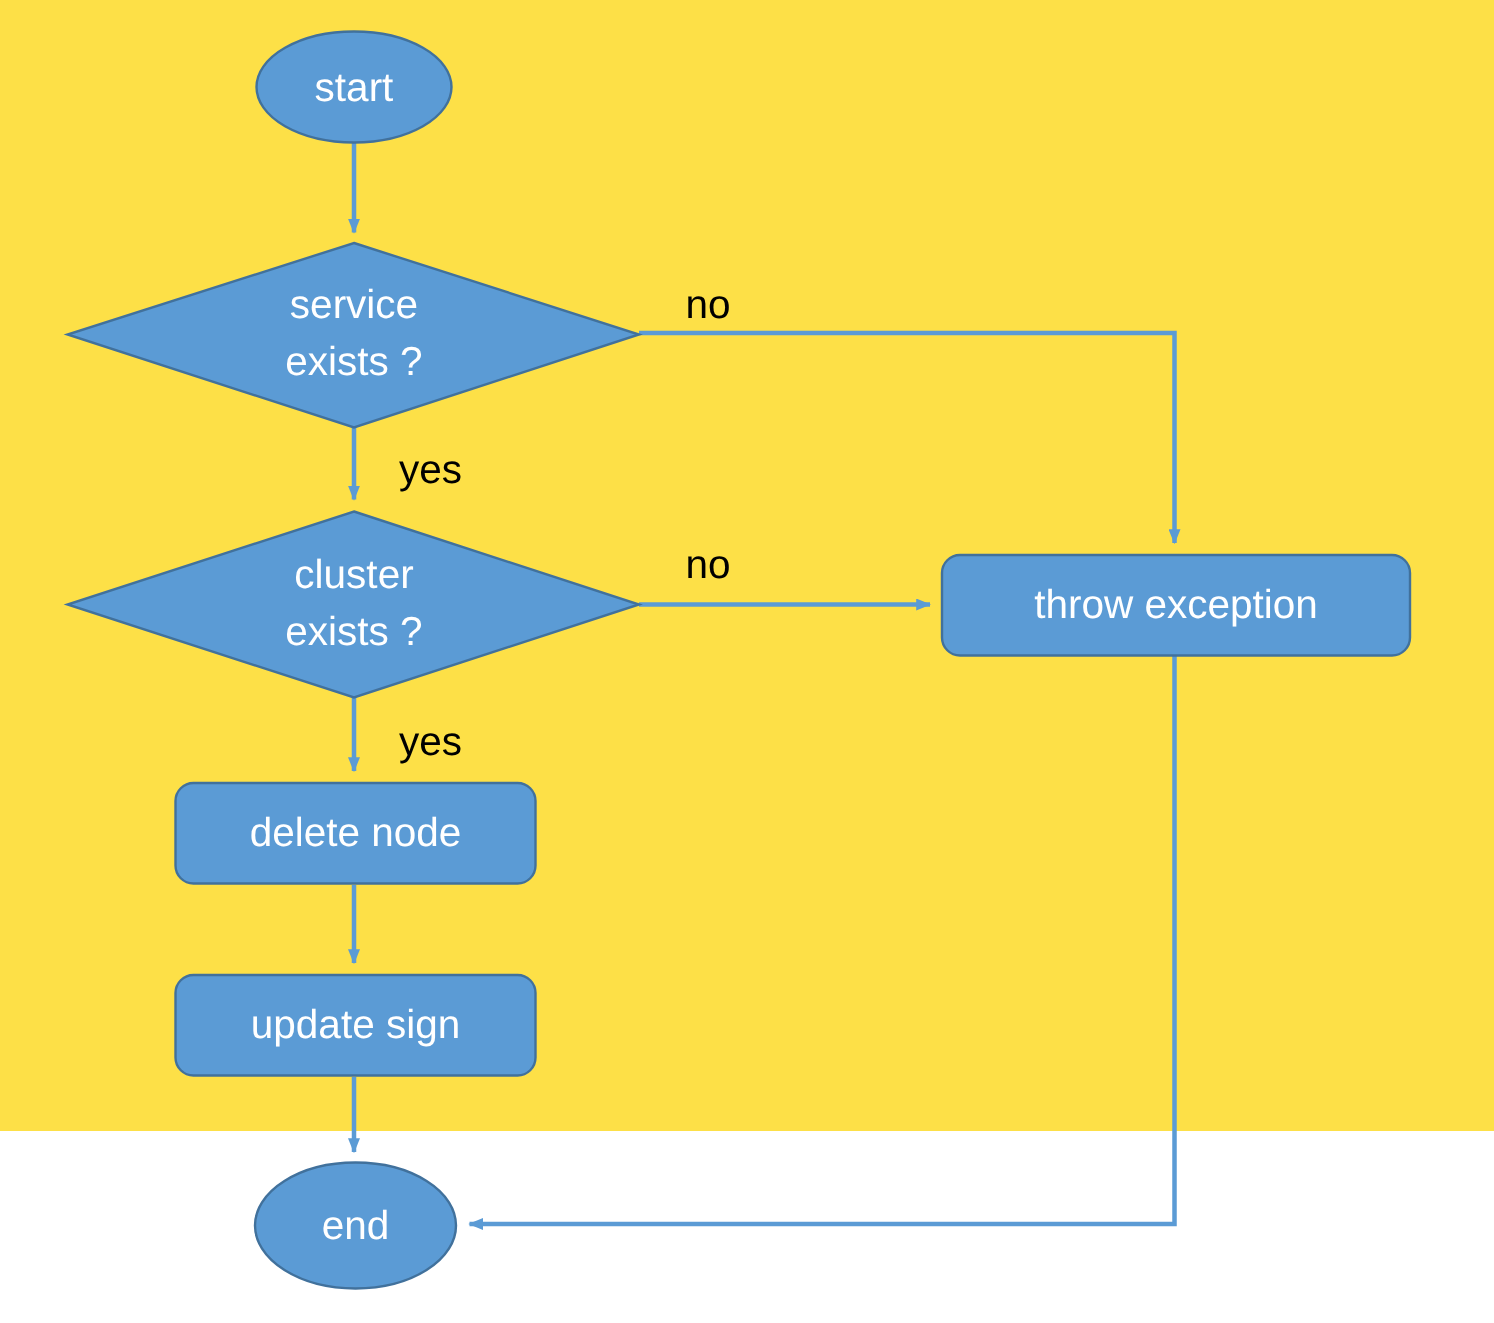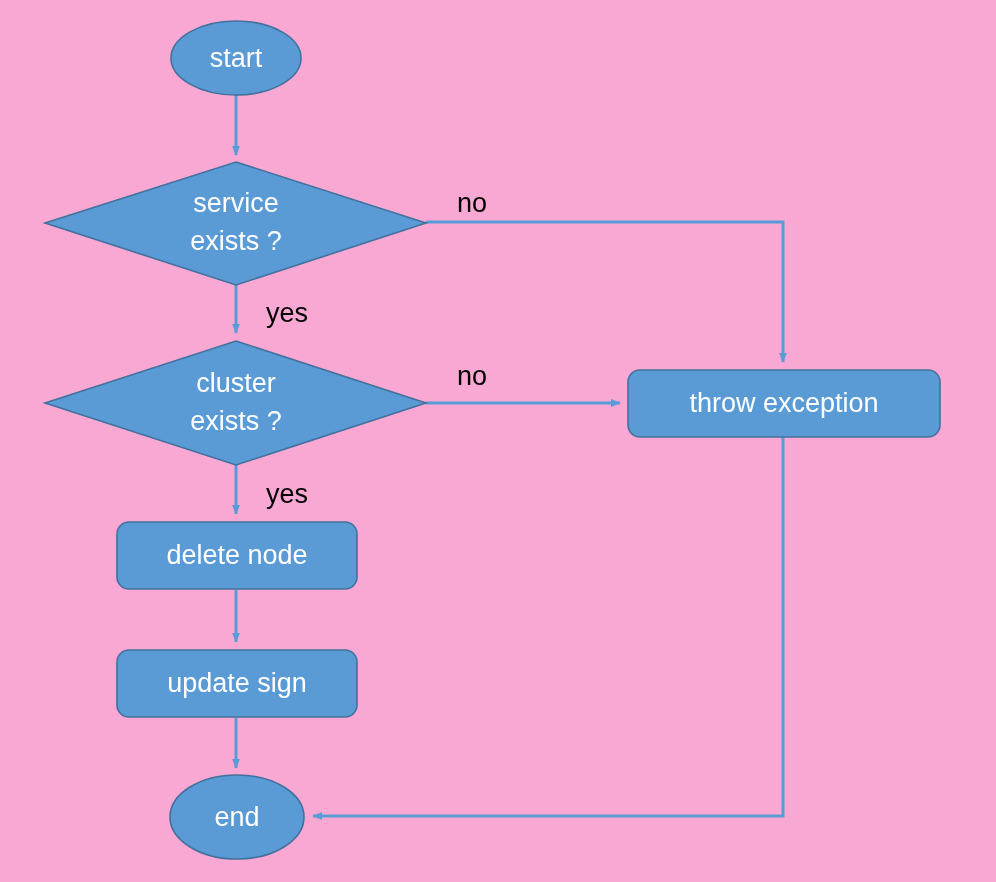--- a/index.html
+++ b/index.html
@@ -10,22 +10,22 @@
   }
   body {
     font-family: "Liberation Sans", sans-serif;
     width: 996px;
     height: 882px;
     overflow: hidden;
   }
   #flow-root {
     position: relative;
     width: 996px;
-    height: 882px;
-    background: #f9a8d4;
+    height: 754px;
+    background: #fde047;
   }
   #flow-svg {
     position: absolute;
     top: 0;
     left: 0;
     width: 996px;
     height: 882px;
     display: block;
   }
   .node-label {

